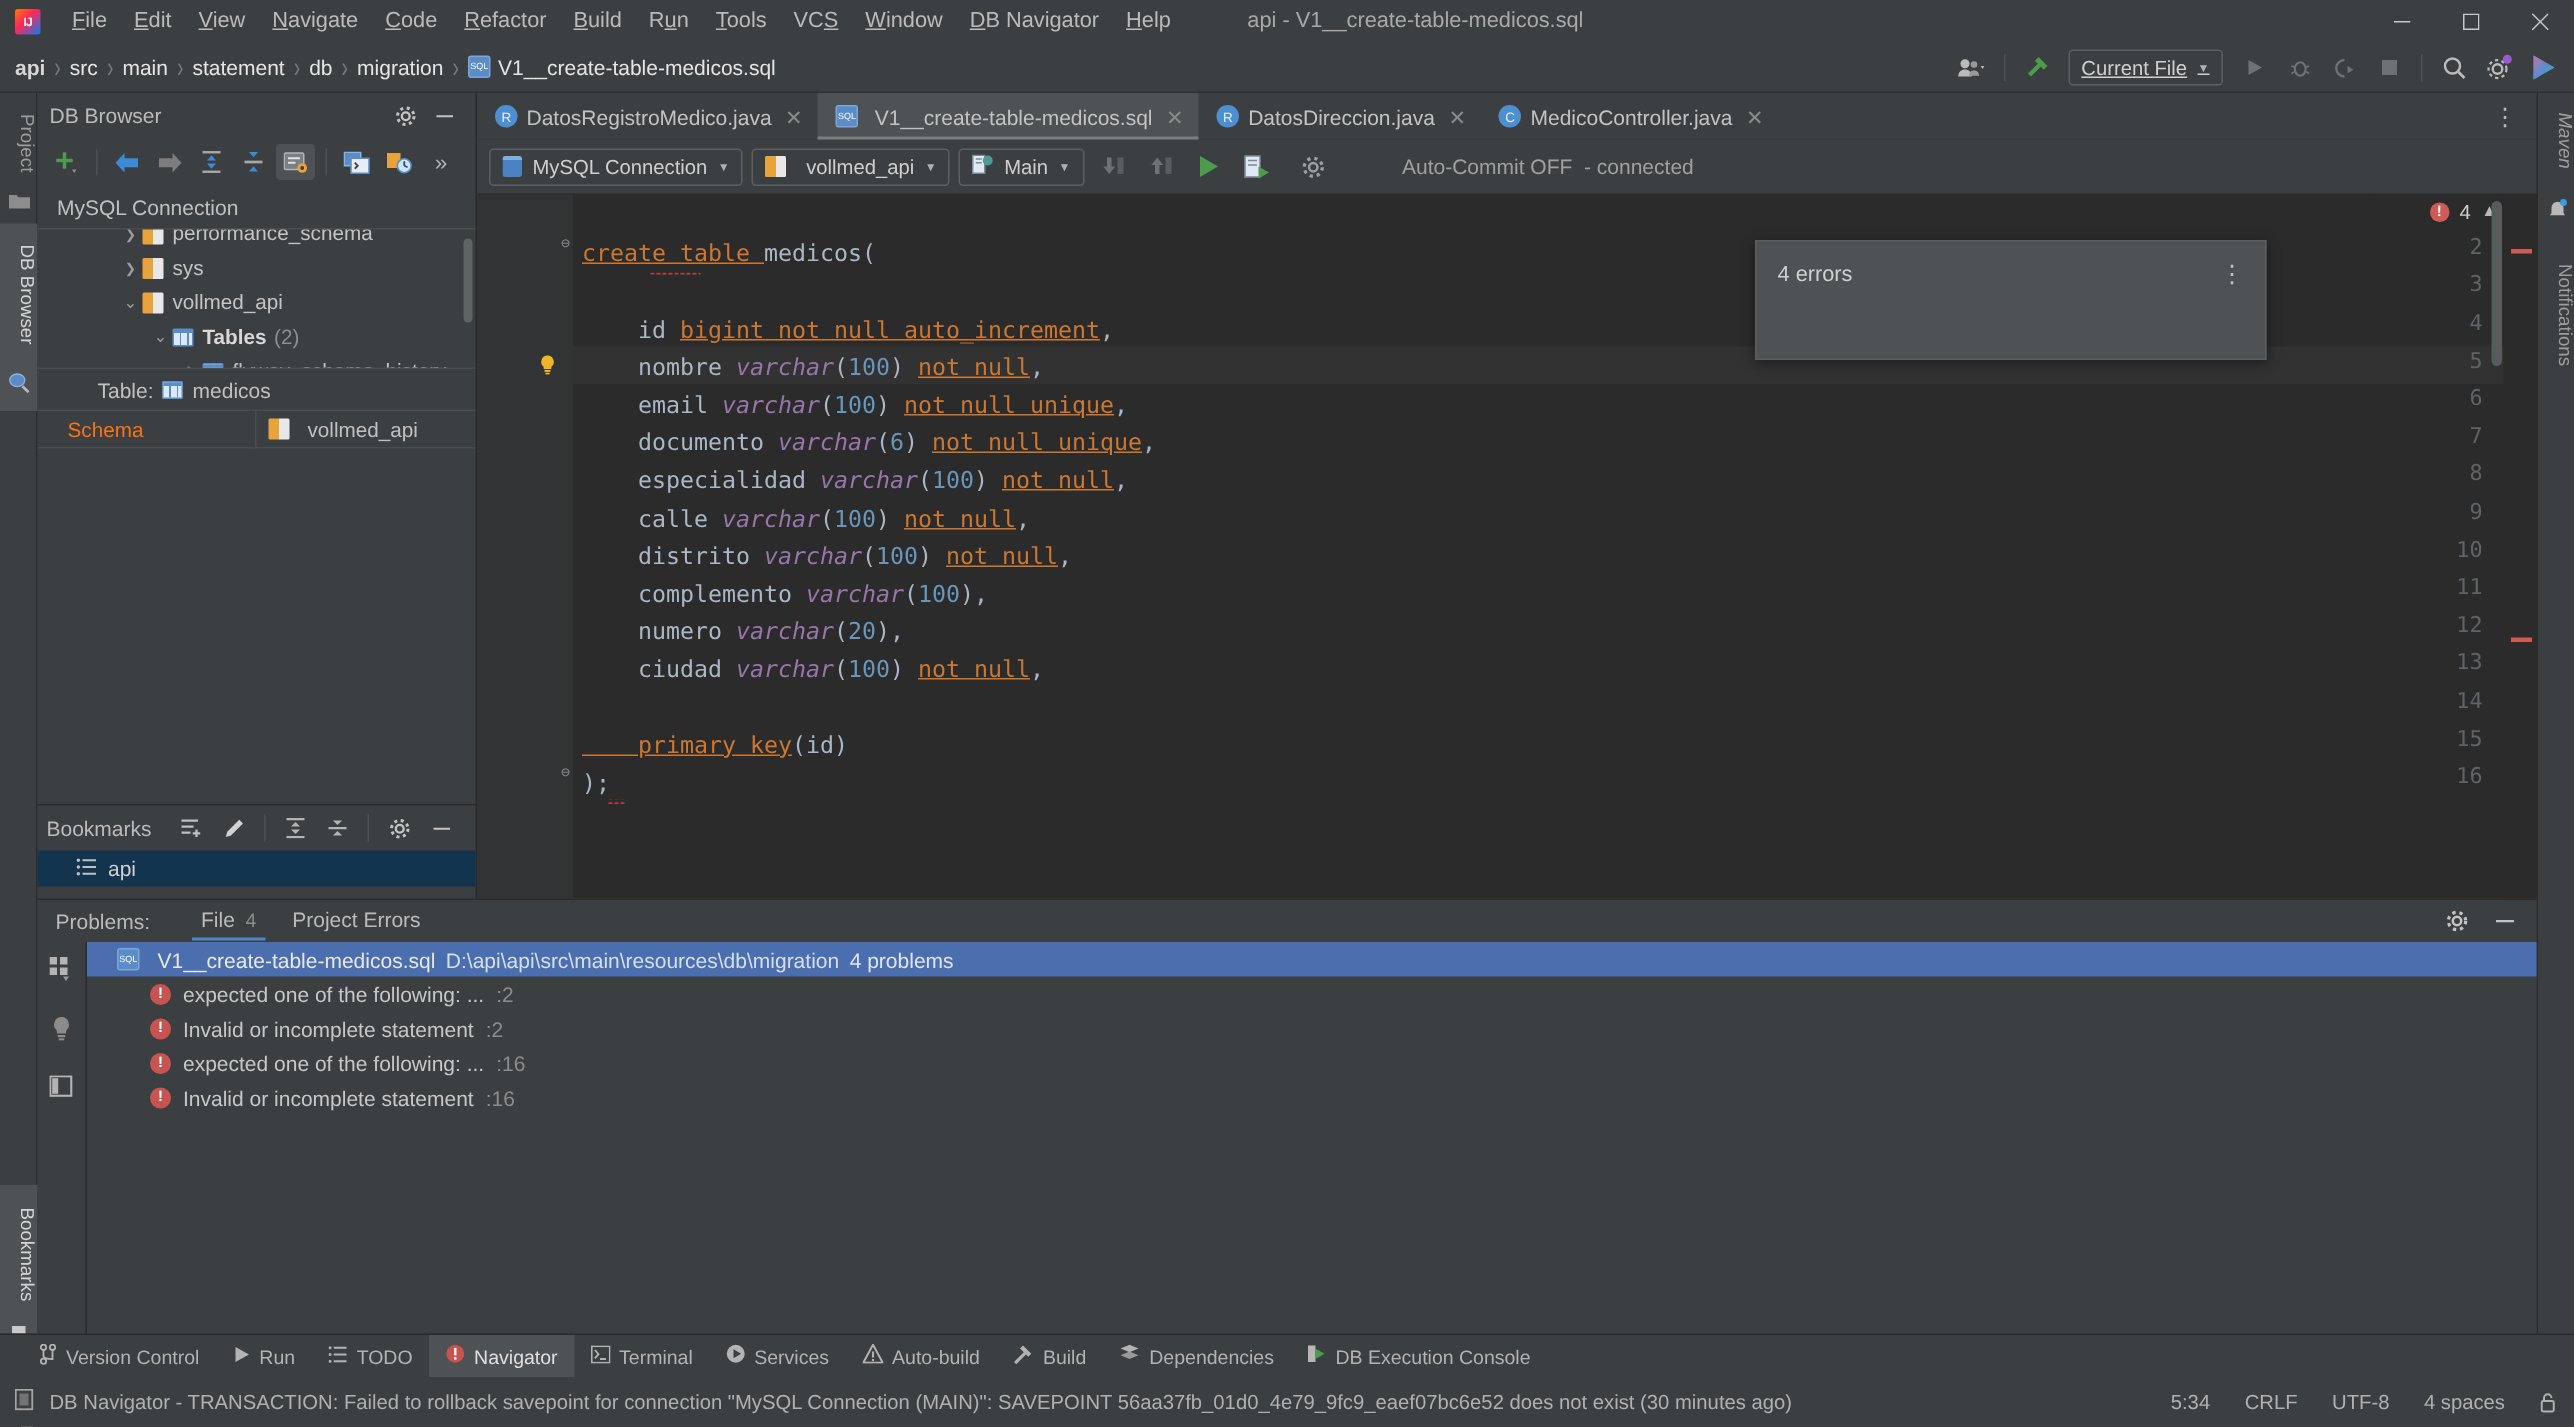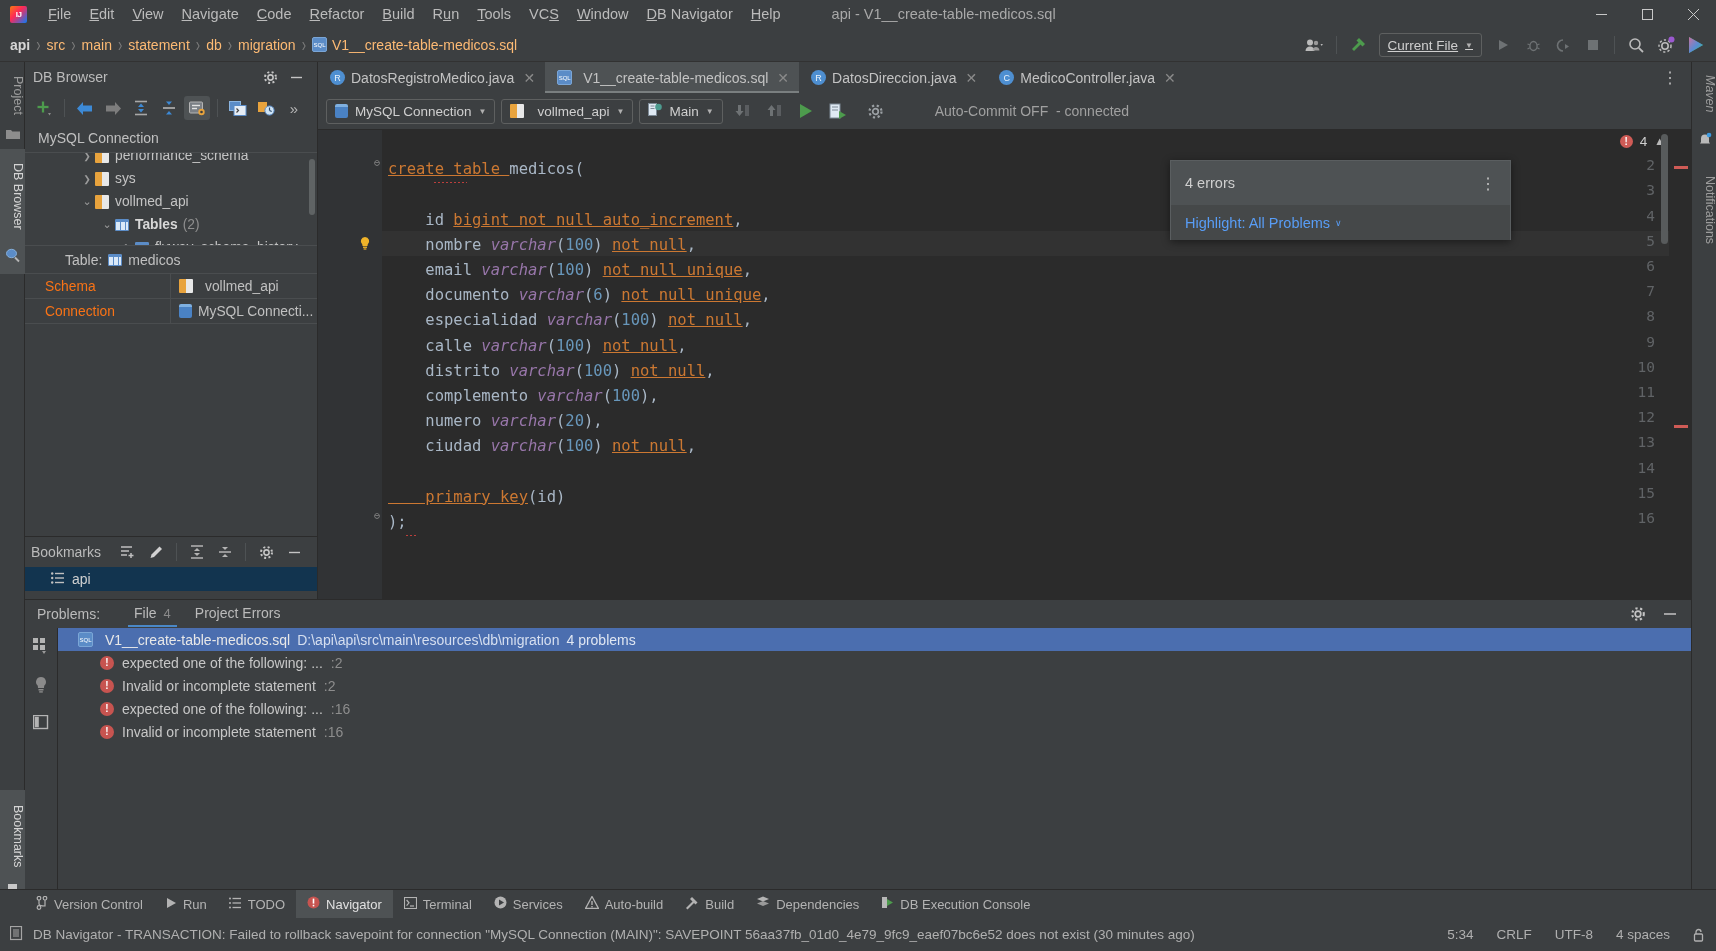--- a/index.html
+++ b/index.html
@@ -42,21 +42,21 @@
     width: 46px; height: 28px; display: flex; align-items: center;
     justify-content: center; color: #c8c8c8; font-size: 13px;
   }
 
   
   .navbar {
     position: absolute; left: 0; top: 28px; width: 1716px; height: 34px;
     background: #3c3f41; display: flex; align-items: center;
     border-bottom: 1px solid #323232;
   }
-  .crumb { display: flex; align-items: center; font-size: 14px; color: #fdba74; }
+  .crumb { display: flex; align-items: center; font-size: 14px; color: #e5e5e5; }
   .crumb.bold { font-weight: bold; color: #d6d6d6; }
   .crumb-sep {
     color: #7a7a7a; font-size: 13px; margin: 0 6px; transform: scaleY(1.5);
   }
   .sql-badge {
     width: 15px; height: 15px; margin-right: 5px; border-radius: 2px;
     background: #5b8cc7; position: relative; flex: none;
     border: 1px solid #7ba6d6;
   }
   .sql-badge::after {
@@ -344,21 +344,21 @@
   }
   .err-ico::after {
     content: "!"; position: absolute; inset: 0; color: #fff; font-size: 10px;
     font-weight: bold; display: flex; align-items: center; justify-content: center;
   }
 
   
   .botbar {
     position: absolute; left: 0; top: 889px; width: 1716px; height: 29px;
     background: #3c3f41; display: flex; align-items: center;
-    border-top: 1px solid #2b2b2b; padding-left: 25px;
+    border-top: 1px solid #2b2b2b; padding-left: 15px;
   }
   .bt {
     display: flex; align-items: center; gap: 6px; font-size: 13px;
     color: #b3b3b3; padding: 5px 11px; height: 29px; white-space: nowrap;
   }
   .bt.active { background: #4e5254; color: #e0e0e0; }
 
   
   .statusbar {
     position: absolute; left: 0; top: 918px; width: 1716px; height: 33px;
@@ -671,27 +671,20 @@
       <div class="ti-head">
         <span>Table:</span>
         <span class="tblico" style="margin:0"></span>
         <span>medicos</span>
       </div>
       <div class="ti-row">
         <div class="ti-key">Schema</div>
         <div class="ti-val">
           <span class="dbico"></span>
           <span>vollmed_api</span>
-        </div>
-      </div>
-      <div class="ti-row">
-        <div class="ti-key">Connection</div>
-        <div class="ti-val">
-          <span class="conn-ico"></span>
-          <span>MySQL Connecti...</span>
         </div>
       </div>
       <div style="height:86px;border-top:1px solid #4a4d4f"></div>
     </div>
   </div>
 
   <div class="bmpanel">
     <div class="bm-head">
       <span>Bookmarks</span>
       <span style="width:10px"></span>
@@ -881,24 +874,20 @@
       <div class="insp-bar" style="top:0;height:469px"></div>
       <div class="stripe" style="top:36px"></div>
       <div class="stripe" style="top:295px"></div>
       <div class="v-scroll" style="top:4px;height:110px"></div>
 
       <div class="errpop">
         <div class="errpop-top">
           <span>4 errors</span>
           <span style="font-size:16px;color:#c0c0c0">⋮</span>
         </div>
-        <div class="errpop-bot">
-          <span>Highlight: All Problems</span>
-          <span style="font-size:9px">∨</span>
-        </div>
       </div>
     </div>
   </div>
 
   <div class="problems">
     <div class="pb-head">
       <span class="pb-title">Problems:</span>
       <span class="pb-tab active">
         <span>File</span>
         <span class="cnt">4</span>

